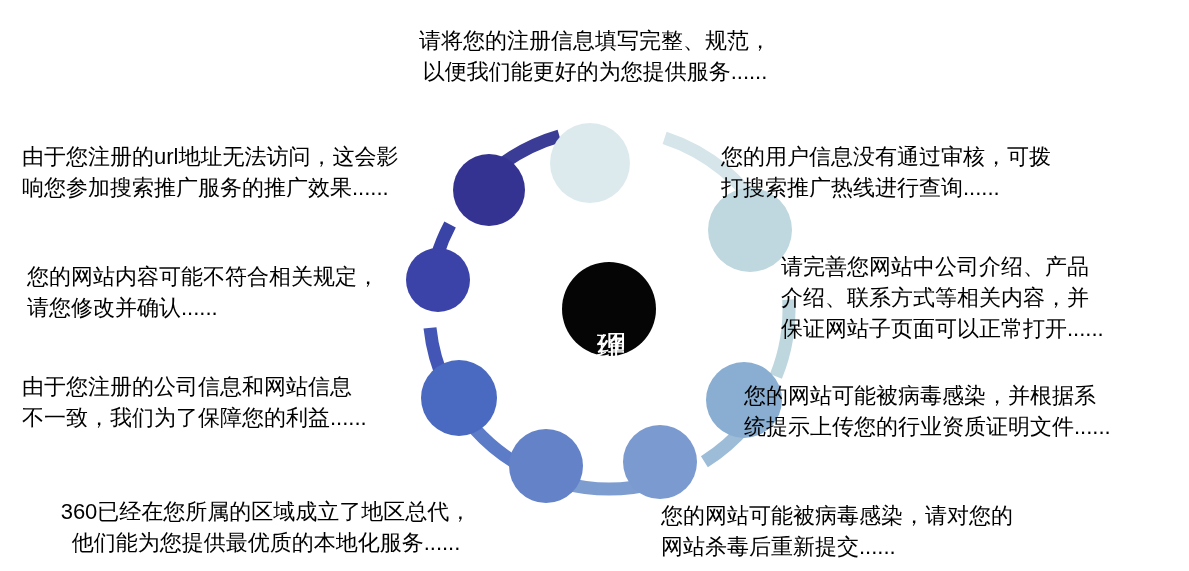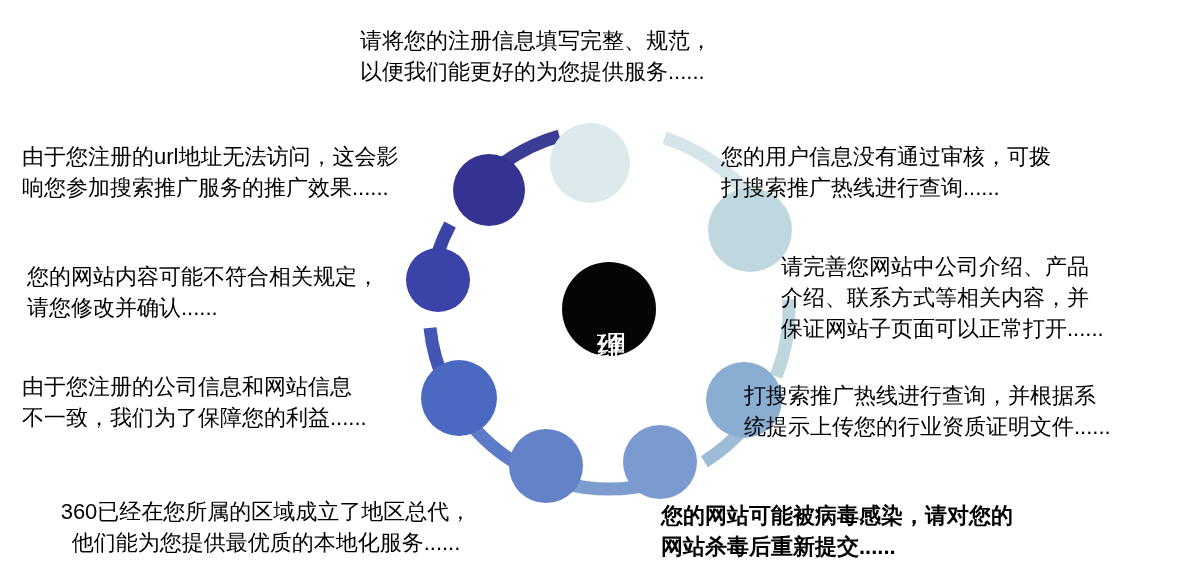--- a/index.html
+++ b/index.html
@@ -29,21 +29,21 @@
   .callout {
     position: absolute;
     color: #000000;
     font-size: 22px;
     line-height: 31px;
     white-space: pre-line;
     letter-spacing: 0px;
   }
   .callout.align-right { text-align: center; }
   .callout.align-left  { text-align: left; }
-  .callout.align-center{ }
+  .callout.align-center{ text-align: center; }
 
   
   .hub-label {
     position: absolute;
     color: #ffffff;
     font-size: 30px;
     line-height: 34px;
     font-weight: normal;
     text-align: center;
     writing-mode: vertical-rl;
@@ -94,19 +94,19 @@
 请您修改并确认......</div>
       <div class="callout align-left" style="left: 22px; top: 371px; width: 450px;">由于您注册的公司信息和网站信息
 不一致，我们为了保障您的利益......</div>
       <div class="callout align-right" style="left: 10px; top: 496px; width: 512px;">360已经在您所属的区域成立了地区总代，
 他们能为您提供最优质的本地化服务......</div>
       <div class="callout align-left" style="left: 721px; top: 141px; width: 440px;">您的用户信息没有通过审核，可拨
 打搜索推广热线进行查询......</div>
       <div class="callout align-left" style="left: 781px; top: 251px; width: 408px;">请完善您网站中公司介绍、产品
 介绍、联系方式等相关内容，并
 保证网站子页面可以正常打开......</div>
-      <div class="callout align-left" style="left: 744px; top: 380px; width: 445px;">打搜索推广热线进行查询，并根据系
+      <div class="callout align-left" style="left: 744px; top: 380px; width: 445px;">您的网站可能被病毒感染，并根据系
 统提示上传您的行业资质证明文件......</div>
-      <div class="callout align-left" style="left: 661px; top: 500px; width: 460px; font-weight: bold;">您的网站可能被病毒感染，请对您的
+      <div class="callout align-left" style="left: 661px; top: 500px; width: 460px;">您的网站可能被病毒感染，请对您的
 网站杀毒后重新提交......</div>
     </div>
 
 </div>
 
 </body></html>

